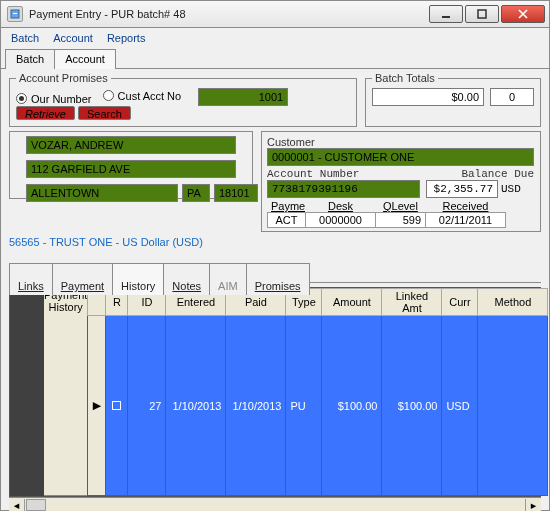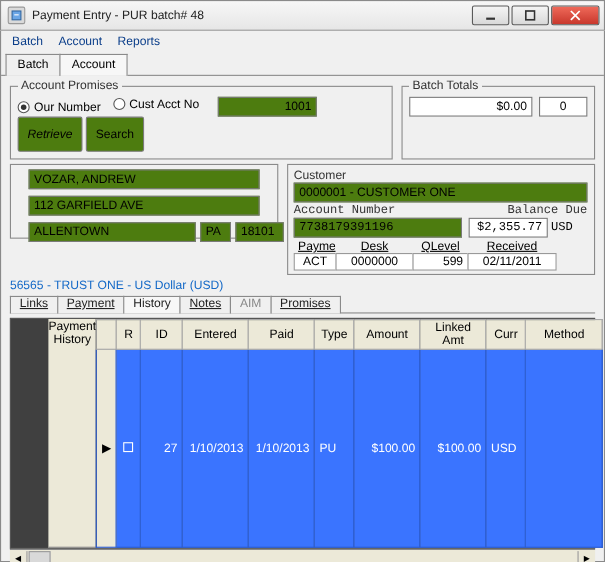--- a/index.html
+++ b/index.html
@@ -69,22 +69,22 @@
     border: 1px solid #7a7a7a; background: #4d7c0f; padding: 1px 4px; font: inherit;
     height: 18px;
   }
   .rbox {
     border: 1px solid #7a7a7a; background: #fff; padding: 1px 4px;
     height: 18px; line-height: 14px;
     text-align: right;
     display: inline-block;
   }
   .btn {
-    border: 1px solid #7a7a7a; background: #4d7c0f; padding: 1px 8px;
-    font: inherit; height: 32px; border-radius: 2px;
+    border: 1px solid #7a7a7a; background: #b91c1c; padding: 1px 8px;
+    font: inherit; height: 14px; border-radius: 2px;
   }
   .italic { font-style: italic; }
 
   .acct-search input.num { width: 90px; text-align: right; margin-left: 6px; }
   .batch-totals { width: 176px; margin-left: auto; }
   .batch-totals .row { display: flex; gap: 6px; }
   .batch-totals .row .rbox:first-child { flex: 1; }
 
   .midrow { display: flex; padding: 4px 8px 2px 8px; gap: 8px; }
   .addrbox { border: 1px solid #8a8a8a; padding: 4px 16px; width: 244px; height: 68px; display: flex; flex-direction: column; gap: 6px; }
@@ -96,22 +96,22 @@
   .custbox .lab { color: #333; margin-top: 2px; }
   .custbox .twocol { display: flex; gap: 6px; }
   .custbox .twocol > div { flex: 1; font-family: Liberation Mono, monospace; }
   .statusrow-grid { display: grid; grid-template-columns: 38px 70px 50px 80px; }
   .statusrow-grid div { border: 1px solid #999; padding: 1px 4px; text-align: center; background: #fff; margin: 0 -1px -1px 0; }
   .statusrow-grid .h { background: #f0f0f0; border: 0; padding: 0 4px 1px 4px; text-decoration: underline; }
 
   .trustline { padding: 2px 8px; color: #1469c7; }
   .tabs2 { display: flex; padding: 0 8px; }
   .tab2 {
-    padding: 0 8px 3px; border: 1px solid #8a8a8a; background: #f0f0f0;
-    border-bottom: none; margin-right: -1px; position: relative; top: 1px;
+    padding: 16px 8px 3px; border: 1px solid #8a8a8a; background: #f0f0f0;
+    border-bottom: none; margin-right: -1px; position: relative; top: 13px;
     text-decoration: underline; color: #222;
   }
   .tab2.inactive { color: #888; }
   .tab2.plain { text-decoration: none; }
   .tab2.active { background: #f7f7f7; z-index: 2; }
   .tabs2-line { border-top: 1px solid #8a8a8a; margin: 0 8px 4px 8px; }
 
   .history { border: 1px solid #555; margin: 0 8px; height: 210px; display: flex; flex-direction: row; background: #404040; padding-left: 34px; }
   .history .ghead { text-align: center; border-bottom: 1px solid #888; padding: 1px 0; background: #ece9d8; }
   .history table { border-collapse: collapse; width: 100%; table-layout: fixed; }

